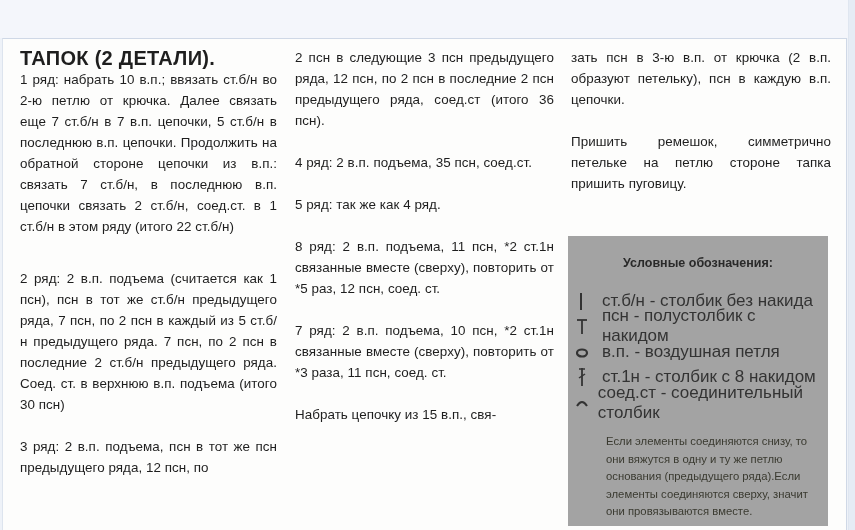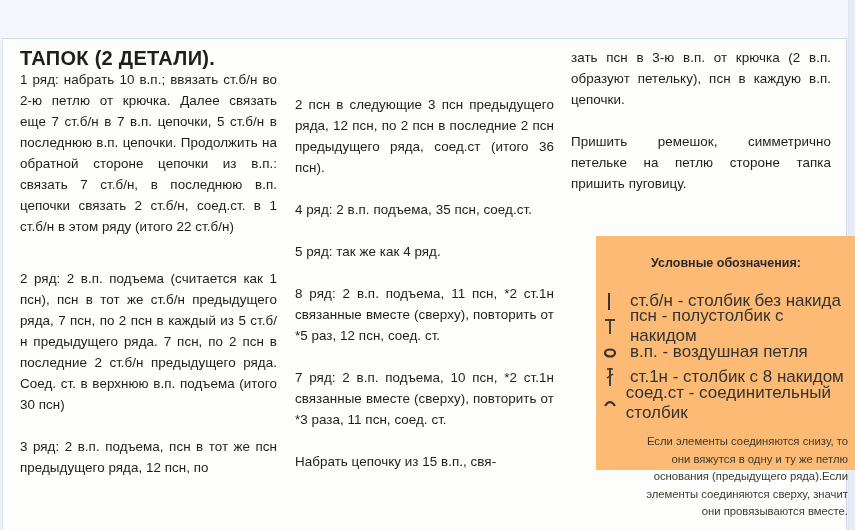--- a/index.html
+++ b/index.html
@@ -15,36 +15,36 @@
   .card {
     position:absolute; left:2px; top:38px; width:843px; height:500px;
     background:#fdfdfc;
     border-top:1px solid #cfd8e6;
     border-left:1px solid #dde4ee;
     border-right:1px solid #cfd8e6;
   }
   .col { position:absolute; top:8px; font-size:13.4px; line-height:21px; letter-spacing:0.05px; }
   .col p { margin:0; }
   .c1 { left:17px; width:257px; }
-  .c2 { left:292px; width:259px;margin-top:47px; }
+  .c2 { left:292px; width:259px; }
   .c3 { left:568px; width:260px; }
   .h { font-weight:bold; font-size:20px; line-height:22px; letter-spacing:0.3px; }
   .rl { font-weight:normal; }
   .just { text-align:justify; }
   .gap { height:21px; }
   .gap-sm { height:10px; }
   .legend {
-    position:absolute; left:593px; top:236px; width:260px; height:234px;
-    background:#fdba74;
+    position:absolute; left:565px; top:236px; width:260px; height:290px;
+    background:#a3a3a3;
   }
   .legend-title { position:absolute; top:20px; left:0; width:260px; text-align:center; font-weight:bold; font-size:12.5px; color:#2a2a2a; }
   .legend-list { position:absolute; top:52px; left:8px; width:250px; }
   .legend-item { height:25.5px; display:flex; align-items:center; font-size:17px; color:#333; }
   .legend-item .sym { width:26px; display:flex; align-items:center; justify-content:flex-start; }
-  .legend-note { position:absolute; top:197px; left:38px; width:214px; font-size:11.3px; line-height:17.5px; color:#3a3a30;text-align:right; }
+  .legend-note { position:absolute; top:197px; left:38px; width:214px; font-size:11.3px; line-height:17.5px; color:#3a3a30; }
 </style>
 </head>
 <body>
 
 <div class="topbar"></div>
 <div class="sidebar-strip"></div>
 
 <div class="card">
 
   <div class="col c1">

